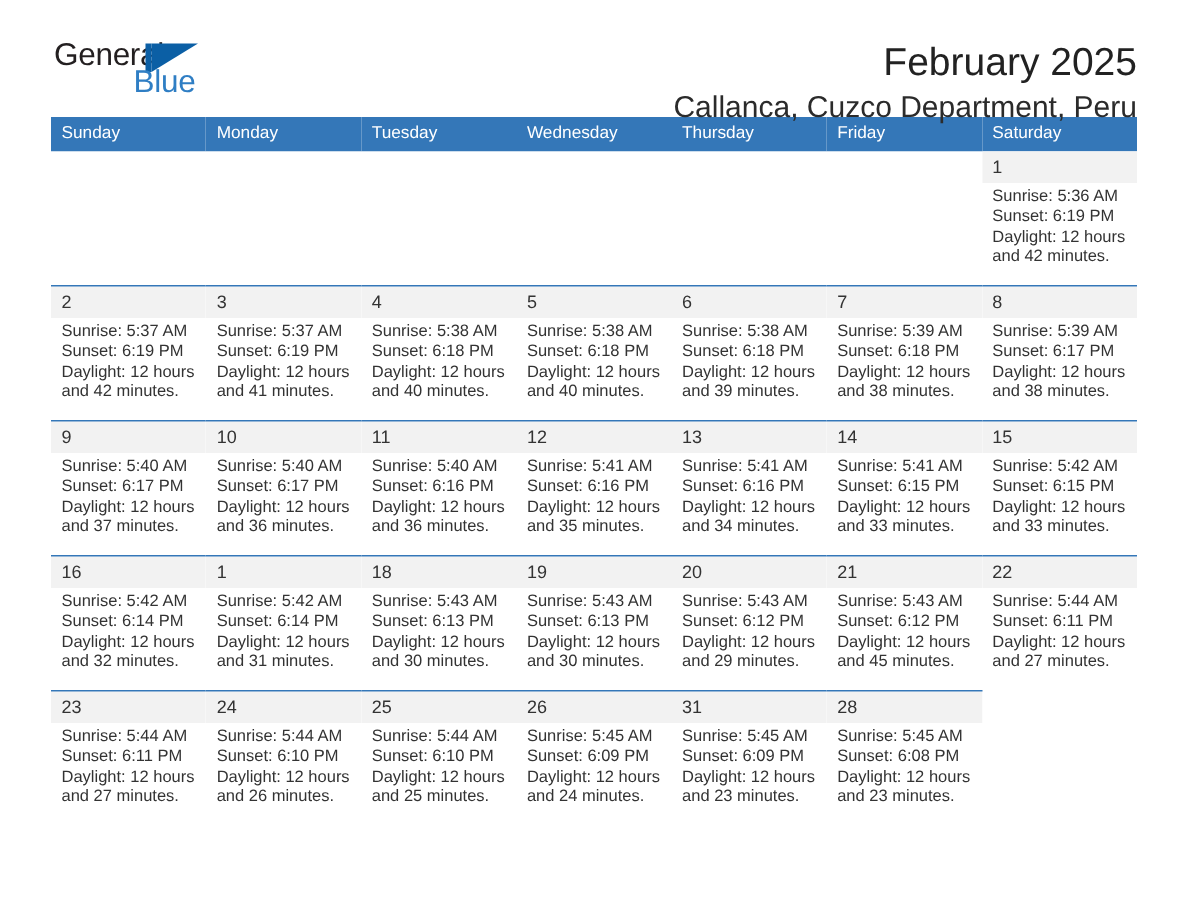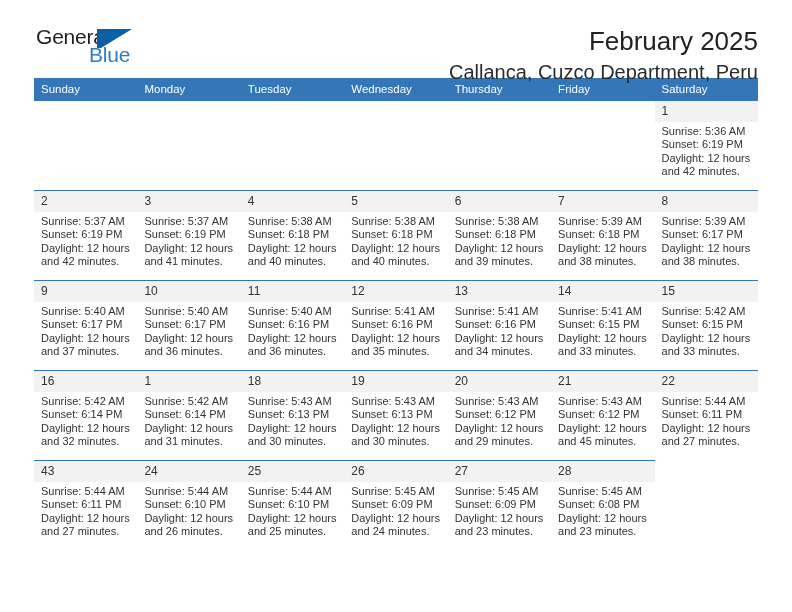--- a/index.html
+++ b/index.html
@@ -440,21 +440,21 @@
                 <div>Sunset: 6:11 PM</div>
                 <div>Daylight: 12 hours</div>
                 <div>and 27 minutes.</div>
               </div>
             </div>
           </td>
         </tr>
         <tr class="week-row">
           <td>
             <div class="cell-inner">
-              <div class="daynum">43</div>
+              <div class="daynum">23</div>
               <div class="details">
                 <div>Sunrise: 5:44 AM</div>
                 <div>Sunset: 6:11 PM</div>
                 <div>Daylight: 12 hours</div>
                 <div>and 27 minutes.</div>
               </div>
             </div>
           </td>
           <td>
             <div class="cell-inner">
@@ -484,21 +484,21 @@
               <div class="details">
                 <div>Sunrise: 5:45 AM</div>
                 <div>Sunset: 6:09 PM</div>
                 <div>Daylight: 12 hours</div>
                 <div>and 24 minutes.</div>
               </div>
             </div>
           </td>
           <td>
             <div class="cell-inner">
-              <div class="daynum">27</div>
+              <div class="daynum">31</div>
               <div class="details">
                 <div>Sunrise: 5:45 AM</div>
                 <div>Sunset: 6:09 PM</div>
                 <div>Daylight: 12 hours</div>
                 <div>and 23 minutes.</div>
               </div>
             </div>
           </td>
           <td>
             <div class="cell-inner">

